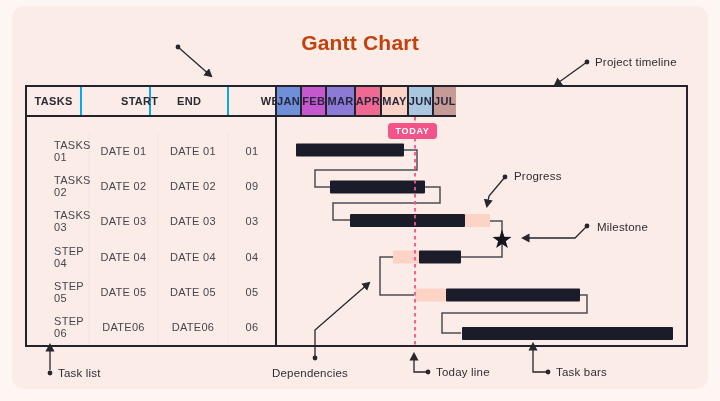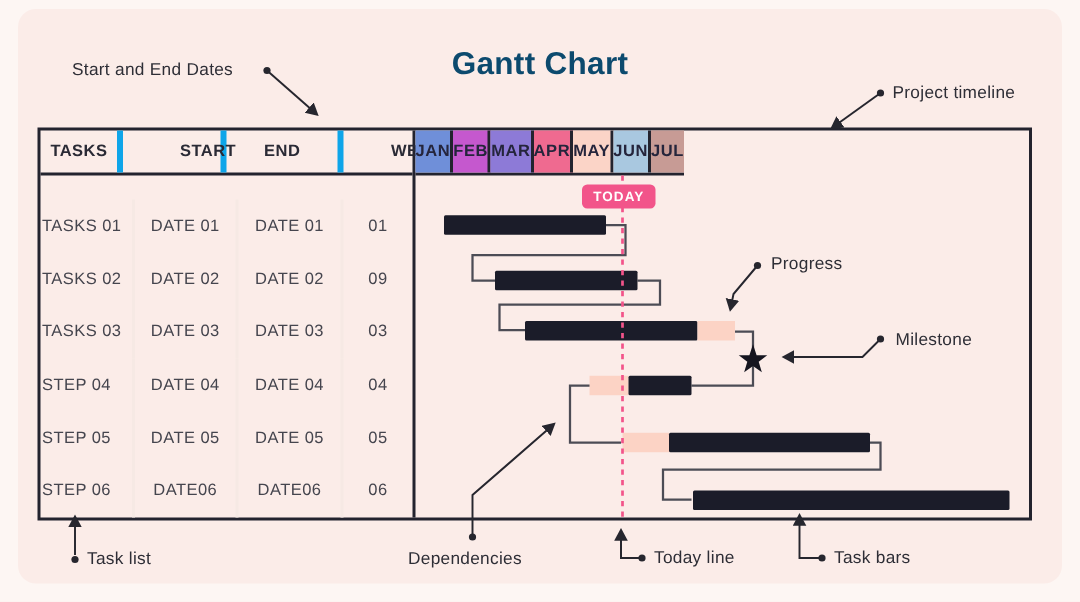--- a/index.html
+++ b/index.html
@@ -6,47 +6,47 @@
   .canvas{
     position:relative;width:720px;height:401px;overflow:hidden;
     font-family:"Liberation Sans",sans-serif;color:#26262e;
   }
   .canvas-bg{
     position:absolute;left:12px;top:6px;right:12px;bottom:12px;
     background:#fbece8;border-radius:12px;
   }
   .page-title{
     position:absolute;left:0;right:0;top:31px;text-align:center;
-    font-size:21px;font-weight:bold;color:#0c4a6e;letter-spacing:.2px;
+    font-size:21px;font-weight:bold;color:#c2410c;letter-spacing:.2px;
   }
   .note{
     position:absolute;font-size:11.5px;color:#2e2e36;letter-spacing:.2px;white-space:nowrap;
   }
   .board{
     position:absolute;left:25px;top:85px;width:663px;height:262px;
     border:2px solid #23232e;box-sizing:border-box;display:flex;background:transparent;
   }
   .task-table{width:250px;border-right:2px solid #23232e;box-sizing:border-box;display:flex;flex-direction:column;}
   .thead{display:flex;height:30px;border-bottom:2px solid #23232e;box-sizing:border-box;}
   .th{
     display:flex;align-items:center;justify-content:center;box-sizing:border-box;
     font-size:11px;font-weight:bold;color:#2a2a35;letter-spacing:.3px;
-    border-right:4px solid #0ea5e9;
+    border-right:2px solid #0ea5e9;
   }
   .th:nth-child(1){width:63px;}
   .th:nth-child(2){width:69px;padding-left:48px;}
   .th:nth-child(3){width:89px;}
   .th:nth-child(4){width:46px;border-right:none;padding-left:44px;}
   .tbody{flex:1;display:flex;flex-direction:column;padding-top:16px;box-sizing:border-box;}
   .tr{flex:1;display:flex;}
   .td{
     display:flex;align-items:center;box-sizing:border-box;
     font-size:11px;color:#45454e;letter-spacing:.3px;border-right:2px solid #f6e9e4;
   }
-  .td.c1{width:63px;padding-left:1px;}
+  .td.c1{width:63px;padding-left:27px;}
   .td.c2{width:69px;justify-content:center;}
   .td.c3{width:70px;justify-content:center;}
   .td.c4{width:46px;justify-content:center;border-right:none;}
   .timeline{flex:1;display:flex;flex-direction:row;}
   .months{display:flex;height:30px;border-bottom:2px solid #23232e;box-sizing:border-box;}
   .month{
     flex:1;display:flex;align-items:center;justify-content:center;
     font-size:11px;font-weight:bold;color:#25253c;letter-spacing:.4px;
     border-right:2px solid #23232e;box-sizing:border-box;
   }
@@ -60,21 +60,20 @@
   }
 </style>
 </head>
 <body>
 
 <div class="canvas">
   <div class="canvas-bg"></div>
 
   <div class="page-title">Gantt Chart</div>
 
-  <div class="note" style="left:48px;top:41px;">Start and End Dates</div>
   <div class="note" style="left:595px;top:56px;">Project timeline</div>
   <div class="note" style="left:514px;top:170px;">Progress</div>
   <div class="note" style="left:597px;top:221px;">Milestone</div>
   <div class="note" style="left:272px;top:367px;">Dependencies</div>
   <div class="note" style="left:436px;top:366px;">Today line</div>
   <div class="note" style="left:556px;top:366px;">Task bars</div>
   <div class="note" style="left:58px;top:367px;">Task list</div>
 
   <div class="board">
     <div class="task-table">

